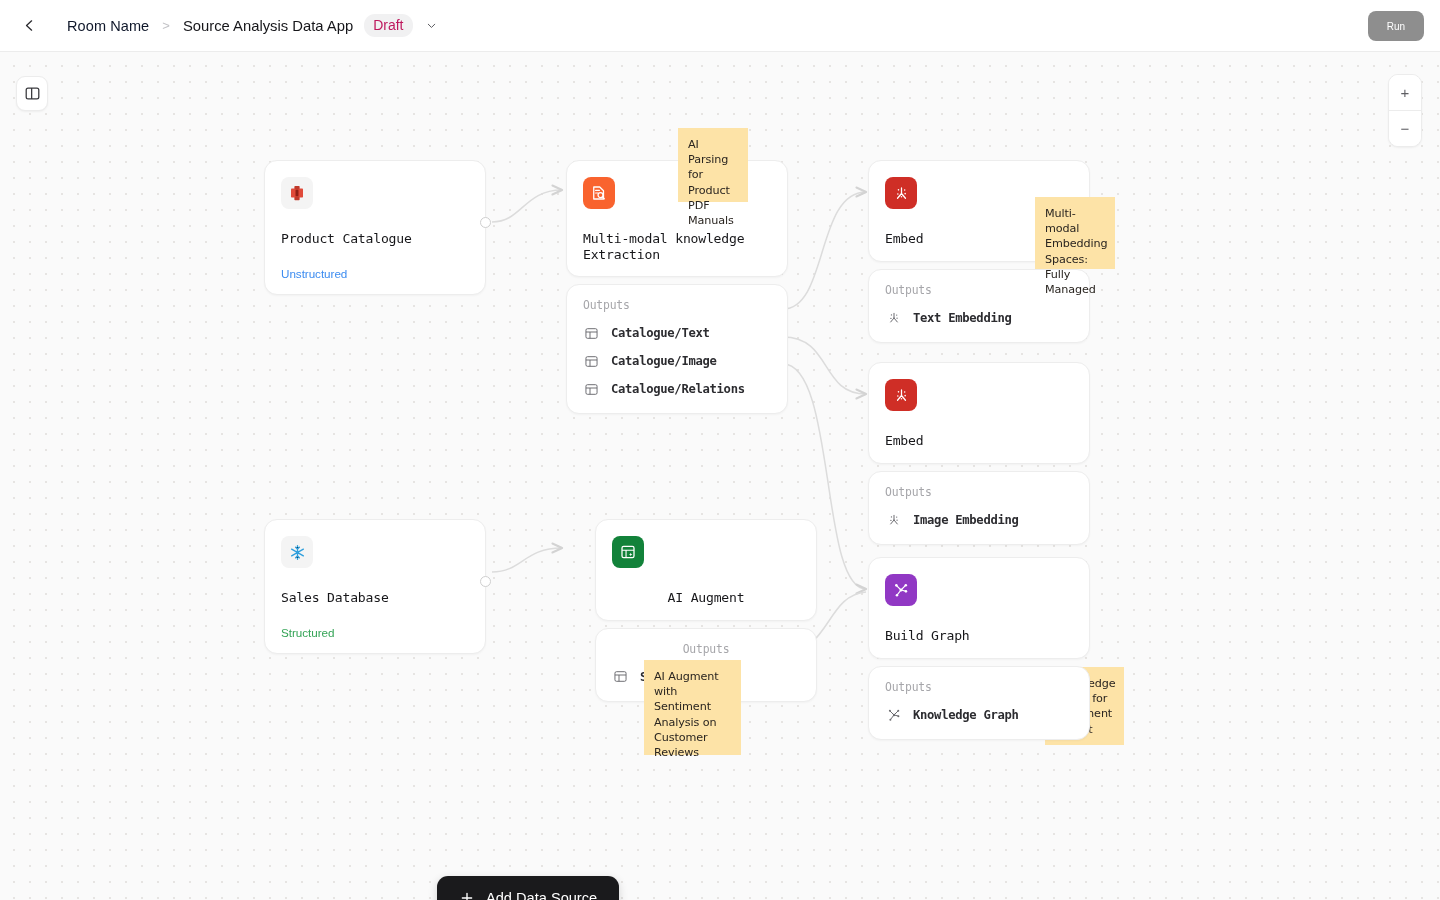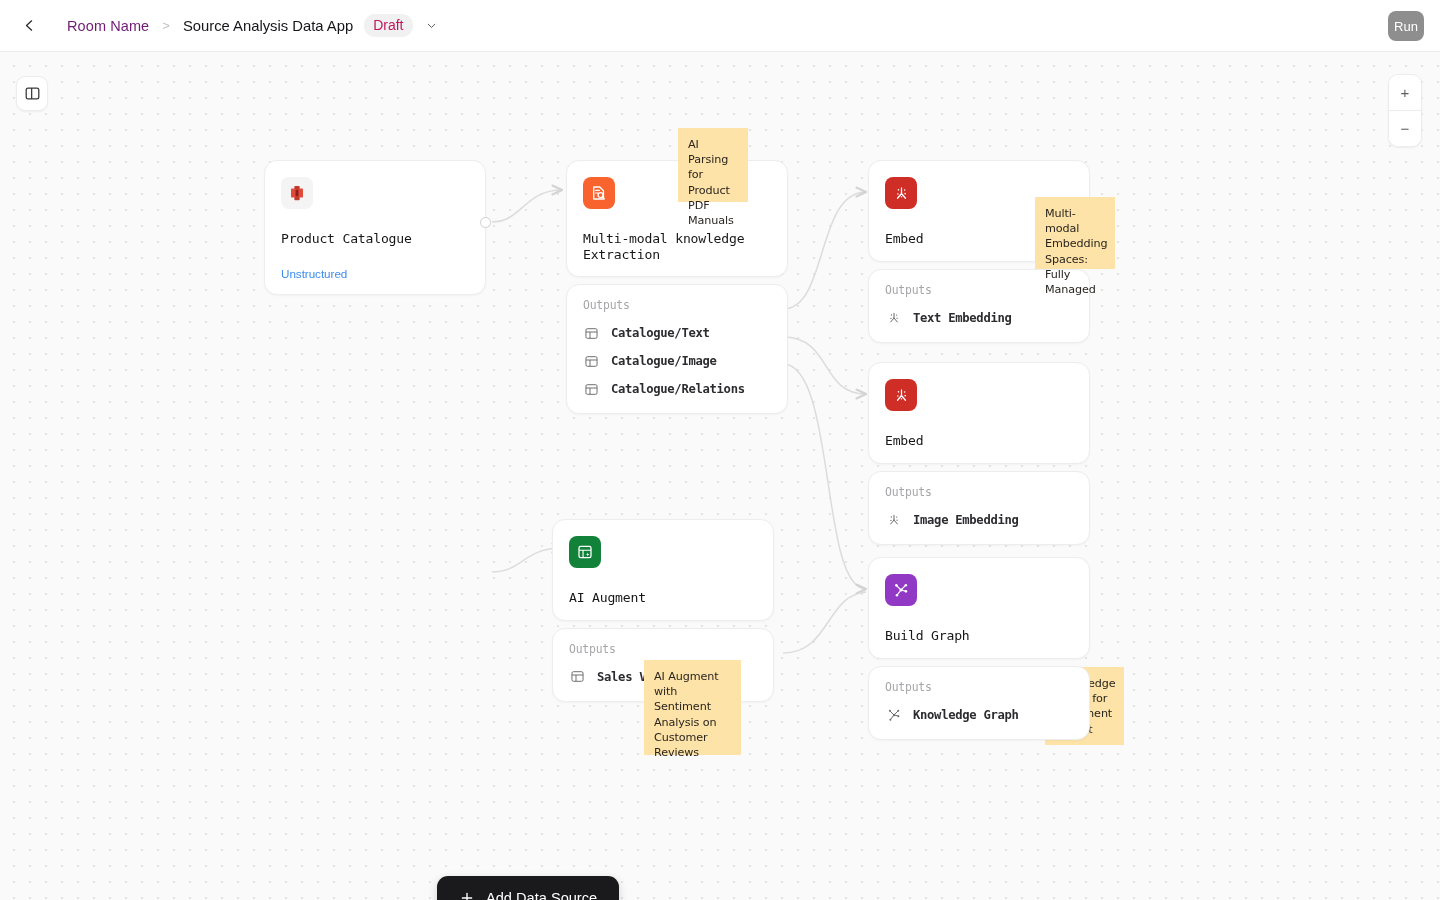--- a/index.html
+++ b/index.html
@@ -24,44 +24,44 @@
     display: flex; align-items: center;
     z-index: 60;
   }
   .back-btn {
     width: 30px; height: 30px; margin-left: 14px;
     display: flex; align-items: center; justify-content: center;
     border-radius: 6px; cursor: pointer; color: #1d1d1f;
   }
   .crumb-room {
     margin-left: 23px;
-    font-size: 14.5px; color: #701a75; letter-spacing: .1px;
+    font-size: 14.5px; color: #0f172a; letter-spacing: .1px;
     cursor: pointer; white-space: nowrap;
   }
   .crumb-sep { margin: 0 13px; color: #c2c2c6; font-size: 13px; }
   .crumb-title {
     font-size: 14.8px; color: #16161a; font-weight: 400;
     white-space: nowrap;
   }
   .draft-badge {
     margin-left: 11px;
     background: #f1f1f2; color: #be185d;
     font-size: 14px; padding: 3px 9px 4px; border-radius: 11px;
     white-space: nowrap;
   }
   .chev-btn {
     margin-left: 8px; width: 22px; height: 22px;
     display: flex; align-items: center; justify-content: center;
     cursor: pointer; border-radius: 4px; color: #4a4a4e;
   }
   .run-btn {
     position: absolute; right: 16px; top: 11px;
-    width: 36px; height: 30px; border-radius: 8px;
+    width: 56px; height: 30px; border-radius: 8px;
     background: #8e8e8e; color: #ffffff;
-    font-size: 13px; border: none; cursor: pointer;
+    font-size: 10px; border: none; cursor: pointer;
     display: flex; align-items: center; justify-content: center;
   }
 
   
   .canvas {
     position: absolute; top: 52px; left: 0;
     width: 1440px; height: 848px;
     background-color: #fafafa;
     background-image: radial-gradient(#e6e4e2 1.15px, transparent 1.2px);
     background-size: 16px 16px;
@@ -337,22 +337,38 @@
               <circle cx="16" cy="7.6" r="1" fill="#6b6b70"></circle>
               <circle cx="16.6" cy="12.2" r="1" fill="#6b6b70"></circle>
               <circle cx="7.4" cy="12.6" r="1" fill="#6b6b70"></circle>
             </svg>
           </span>
           <span class="out-label">Image Embedding</span>
         </div>
       </div>
     </div>
 
-
-    <div class="node" style="left:552px; top:467px;">
+    <div class="node" style="left:264px; top:467px;">
+      <div class="node-head">
+        <div class="node-icon" style="background:#f4f4f4;">
+          <svg width="19" height="19" viewBox="0 0 24 24">
+            <g stroke="#2e9fdd" stroke-width="1.7" stroke-linecap="round">
+              <path d="M12 3.5v17M4.6 7.8l14.8 8.4M19.4 7.8 4.6 16.2"></path>
+              <path d="M9.6 5.4 12 7.4l2.4-2M9.6 18.6 12 16.6l2.4 2"></path>
+            </g>
+            <circle cx="12" cy="12" r="2.1" fill="#2e9fdd"></circle>
+          </svg>
+        </div>
+        <div class="node-title">Sales Database</div>
+        <div class="node-sub sub-structured">Structured</div>
+      </div>
+      <div class="port" style="left:216px; top:57px;"></div>
+    </div>
+
+    <div class="node" style="left:595px; top:467px;text-align:center;">
       <div class="node-head">
         <div class="node-icon" style="background:#12823a;">
           <svg width="18" height="18" viewBox="0 0 24 24" fill="none">
             <rect x="4" y="4.5" width="16" height="15" rx="2.2" stroke="#ffffff" stroke-width="1.7"></rect>
             <path d="M4 9.6h16M9.4 9.6v9.9" stroke="#ffffff" stroke-width="1.5"></path>
             <path d="M15.6 13.1l.7 1.6 1.6.7-1.6.7-.7 1.6-.7-1.6-1.6-.7 1.6-.7z" fill="#ffffff"></path>
           </svg>
         </div>
         <div class="node-title">AI Augment</div>
       </div>

